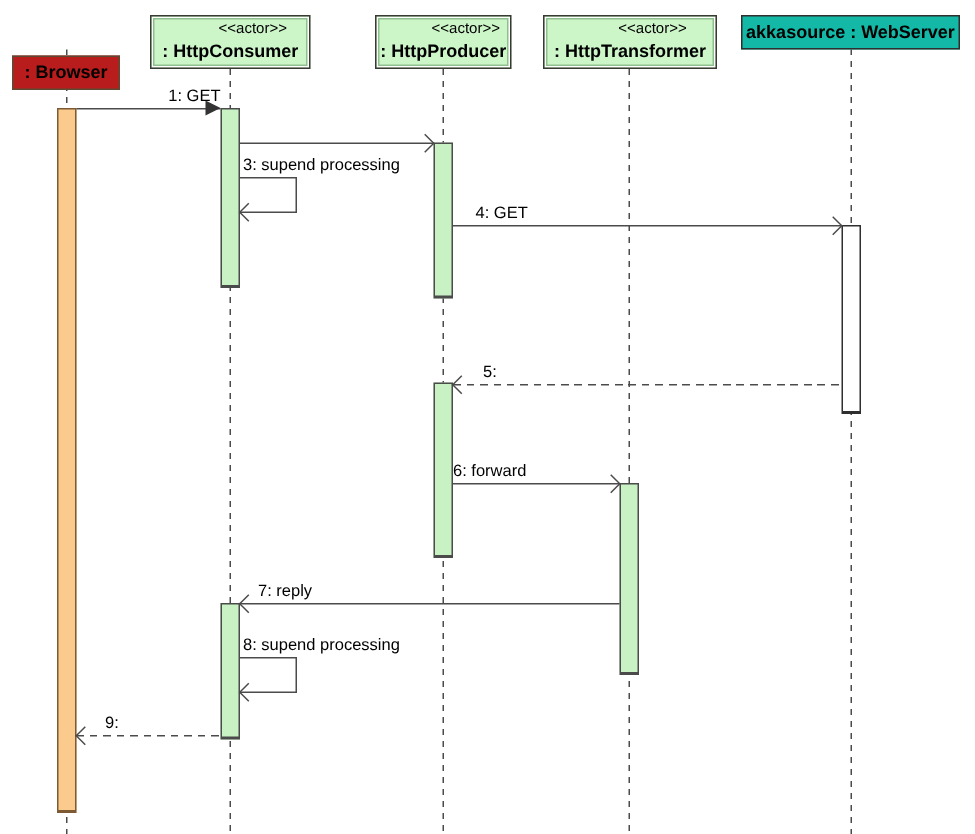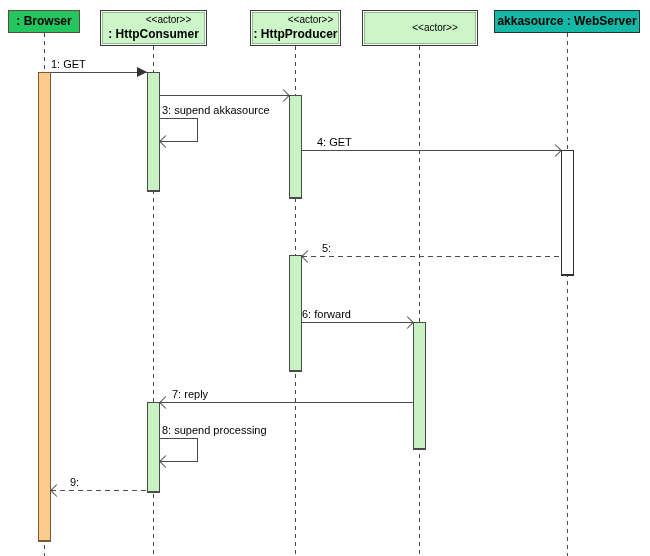--- a/index.html
+++ b/index.html
@@ -9,21 +9,21 @@
   }
   
   .pbox{
     position:absolute;box-sizing:border-box;
     border:1px solid #3a3a34;
     display:flex;flex-direction:column;align-items:center;justify-content:center;
     text-align:center;line-height:1.25;white-space:nowrap;
   }
   .pbox .pname{font-weight:bold;font-size:12px;color:#000;}
   .pbox .stereo{font-size:10px;color:#000;margin-left:30px;}
-  .pbox.orange{background:#22c55e;border-color:#5c4a33;}
+  .pbox.orange{background:#b91c1c;border-color:#5c4a33;margin-top:27px;}
   .pbox.actor{
     background:#CCF5C8;
     box-shadow:inset 0 0 0 1px #ffffff, inset 0 0 0 2px #8fbf8f;
   }
   .pbox.plain{background:#14b8a6;border-color:#2f2f2f;}
   
   .lifeline{
     position:absolute;width:1px;
     background:repeating-linear-gradient(to bottom,#4b4b4b 0 4px,transparent 4px 8px);
   }
@@ -74,44 +74,45 @@
     <div class="pname">: HttpConsumer</div>
   </div>
 
   <div class="pbox actor" style="left:250px;top:10px;width:91px;height:36px">
     <div class="stereo">&lt;&lt;actor&gt;&gt;</div>
     <div class="pname">: HttpProducer</div>
   </div>
 
   <div class="pbox actor" style="left:362px;top:10px;width:116px;height:36px">
     <div class="stereo">&lt;&lt;actor&gt;&gt;</div>
+    <div class="pname">: HttpTransformer</div>
   </div>
 
   <div class="pbox plain" style="left:494px;top:10px;width:146px;height:23px">
     <div class="pname">akkasource : WebServer</div>
   </div>
 
   <div class="act orange" style="left:38px;top:72px;height:470px"></div>
   <div class="act green" style="left:147px;top:72px;height:120px"></div>
   <div class="act green" style="left:147px;top:402px;height:91px"></div>
   <div class="act green" style="left:289px;top:95px;height:104px"></div>
   <div class="act green" style="left:289px;top:255px;height:117px"></div>
   <div class="act green" style="left:413px;top:322px;height:128px"></div>
   <div class="act white" style="left:561px;top:150px;height:126px"></div>
 
   <div class="msg" style="left:51px;top:72px;width:96px"></div>
   <div class="tri-right" style="left:137px;top:67px"></div>
-  <div class="mlabel" style="left:51px;top:58px;width:96px;text-align:left">1: GET</div>
+  <div class="mlabel" style="left:51px;top:58px;width:96px;text-align:right">1: GET</div>
 
   <div class="msg" style="left:160px;top:95px;width:129px"></div>
   <div class="chev right" style="left:279px;top:91px"></div>
 
   <div class="selfmsg" style="left:160px;top:118px;width:38px;height:24px"></div>
   <div class="chev left" style="left:161px;top:137px"></div>
-  <div class="mlabel" style="left:162px;top:104px">3: supend akkasource</div>
+  <div class="mlabel" style="left:162px;top:104px">3: supend processing</div>
 
   <div class="msg" style="left:302px;top:150px;width:259px"></div>
   <div class="chev right" style="left:551px;top:146px"></div>
   <div class="mlabel" style="left:317px;top:136px">4: GET</div>
 
   <div class="msg dashed" style="left:302px;top:256px;width:259px"></div>
   <div class="chev left" style="left:303px;top:252px"></div>
   <div class="mlabel" style="left:322px;top:242px">5:</div>
 
   <div class="msg" style="left:302px;top:322px;width:111px"></div>

